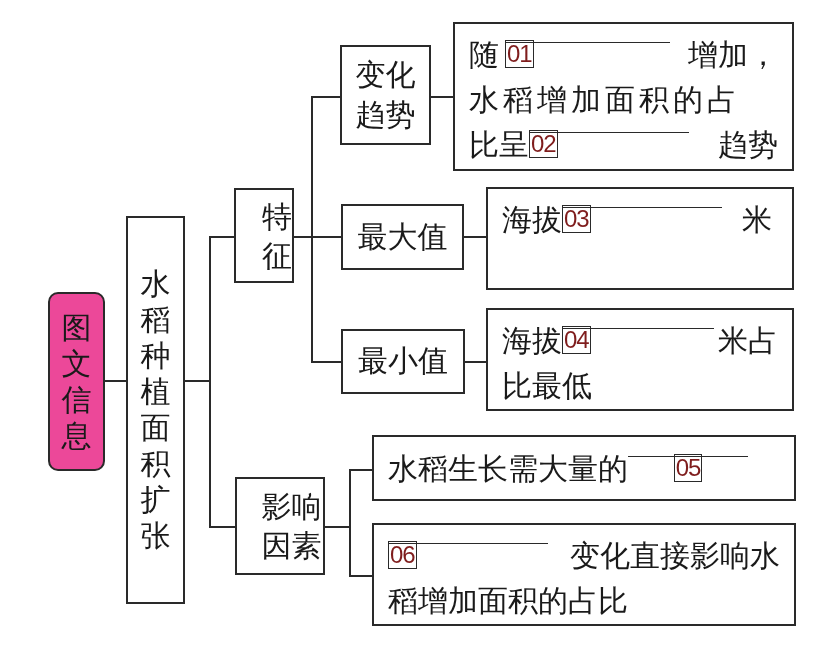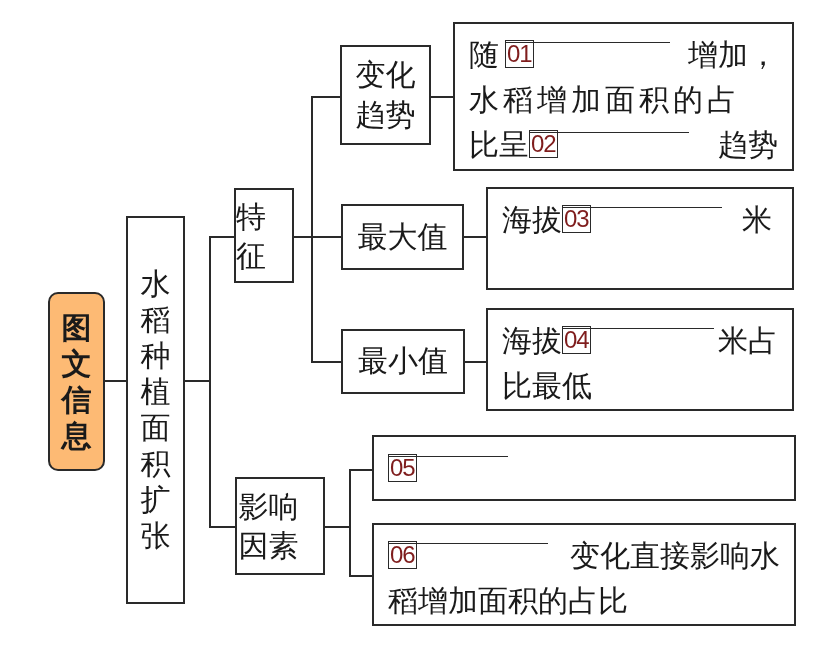--- a/index.html
+++ b/index.html
@@ -4,23 +4,23 @@
 <style>
   html, body { margin:0; padding:0; background:#ffffff; }
   body { width:817px; height:647px; position:relative; overflow:hidden;
          font-family:"DejaVu Sans", sans-serif; color:#1a1a1a; }
   .box { position:absolute; border:2px solid #2a2a2a; background:#ffffff; box-sizing:border-box; }
   .line { position:absolute; background:#2a2a2a; }
   .h { height:2px; }
   .v { width:2px; }
   .vtext { display:flex; flex-direction:column; align-items:center; justify-content:center; }
   .vtext span { display:block; line-height:1.18; }
-  .root { background:#fdba74; border-radius:10px; font-weight:bold; font-size:30px; }
+  .root { background:#ec4899; border-radius:10px; font-weight:normal; font-size:30px; }
   .center { font-size:30px; }
-  .node2 { font-size:30px; display:flex; align-items:center; justify-content:flex-start; text-align:center; line-height:1.3; }
+  .node2 { font-size:30px; display:flex; align-items:center; justify-content:flex-end; text-align:center; line-height:1.3; }
   .node2 .inner { width:2.1em; word-break:break-all; }
   .node3 { font-size:30px; display:flex; align-items:center; justify-content:center; }
   .node3 .inner { width:2.1em; line-height:1.35; text-align:center; word-break:break-all; }
   .leaf { font-size:30px; line-height:45px; padding:8px 14px 0 14px; }
   .tag { display:inline-block; border:1.5px solid #2a2a2a; font-family:"Liberation Sans", sans-serif;
          font-size:24px; line-height:26px; padding:0 1px; vertical-align:3px; color:#7f1d1d; letter-spacing:-1px; }
   .blank { display:inline-block; border-bottom:1.5px solid #2a2a2a; vertical-align:-8px; height:10px; }
   .row { white-space:nowrap; display:flex; align-items:baseline; }
   .row .spacer { flex:1; }
 </style>
@@ -115,21 +115,22 @@
     <span class="spacer"></span>
     <span>米占</span>
   </div>
   <div class="row">
     <span>比最低</span>
   </div>
 </div>
 
 <div class="box leaf" style="left:372px; top:435px; width:424px; height:66px; padding-top:9px;">
   <div class="row">
-    <span class="blank" style="width:120px;">
+    <span>水稻生长需大量的</span>
+    <span class="blank" style="width:120px;text-align:center;">
       <span class="tag">05</span>
     </span>
   </div>
 </div>
 
 <div class="box leaf" style="left:372px; top:523px; width:424px; height:103px;">
   <div class="row">
     <span class="blank" style="width:160px;">
       <span class="tag">06</span>
     </span>

